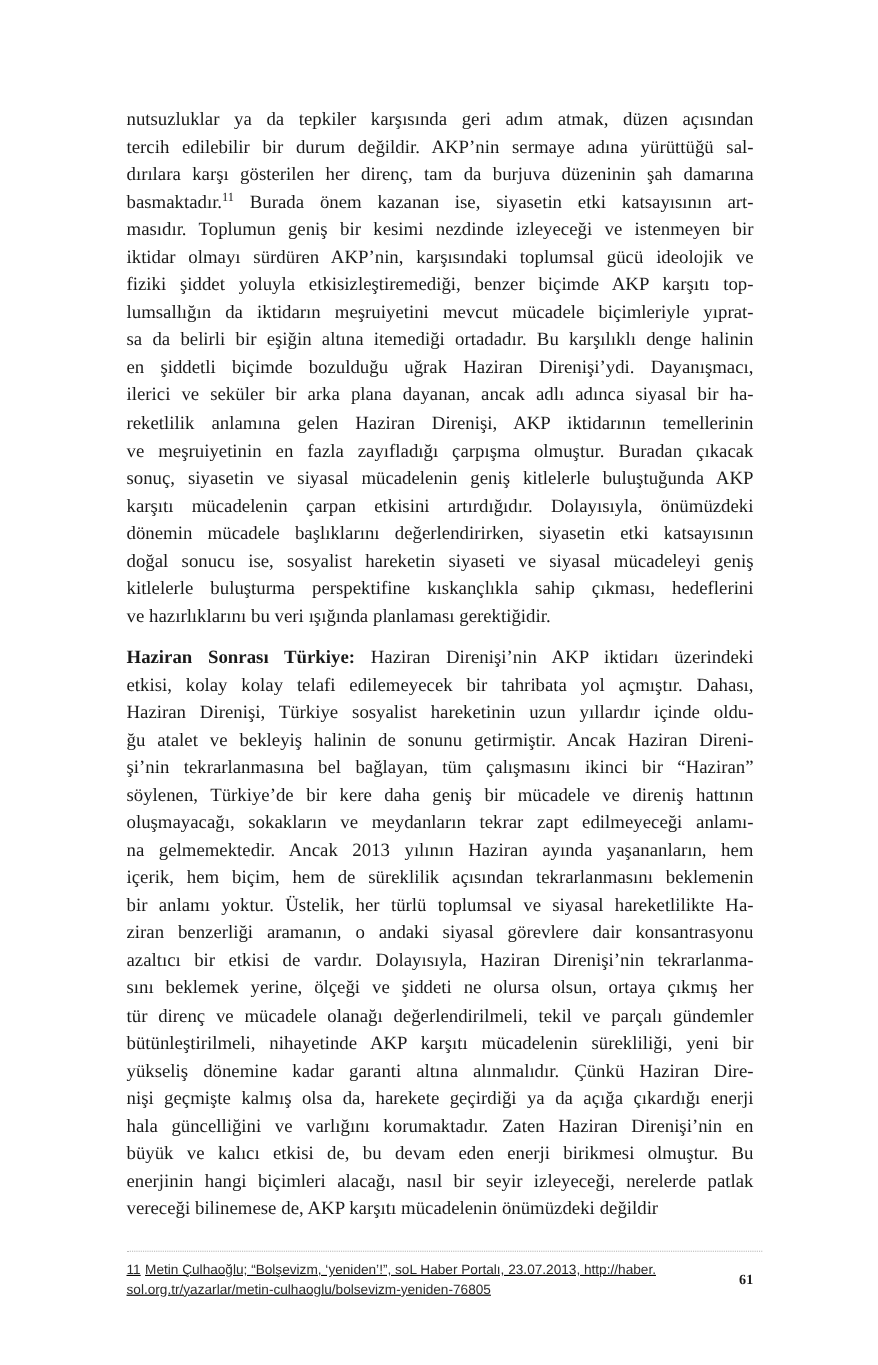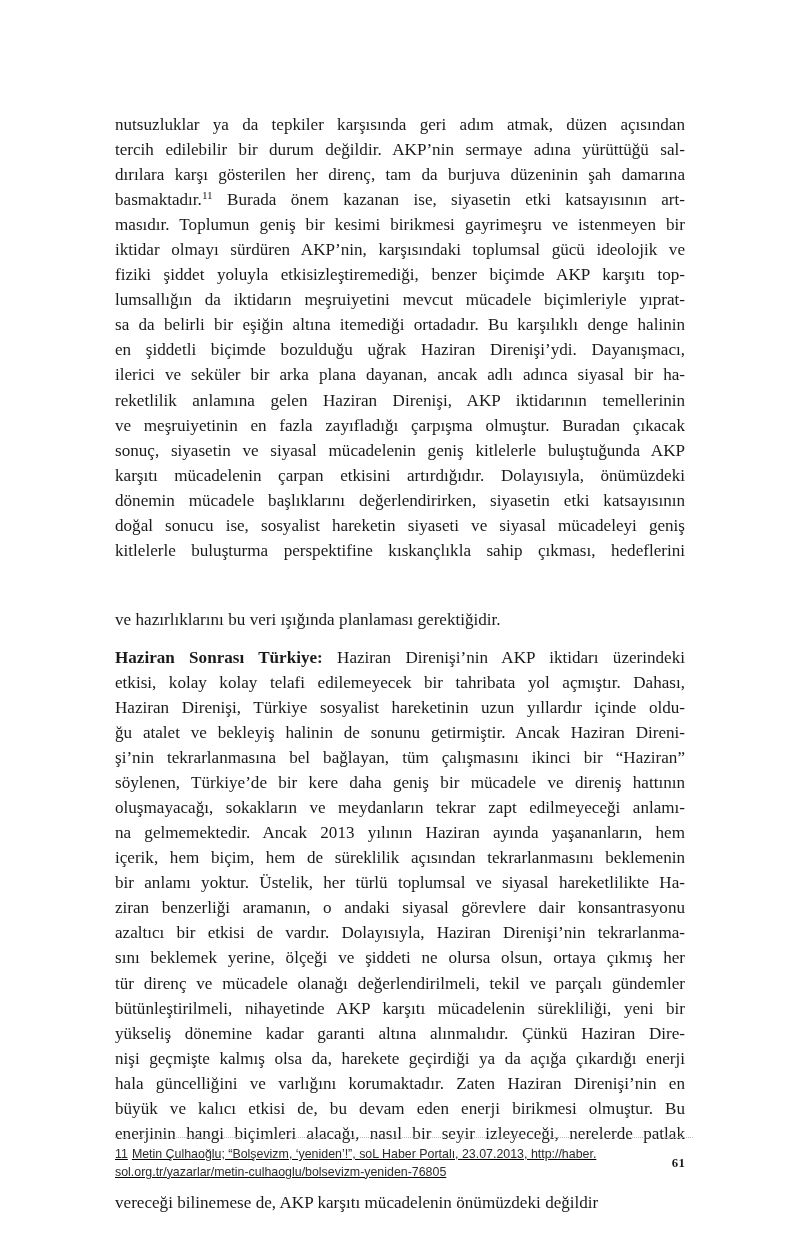--- a/index.html
+++ b/index.html
@@ -11,21 +11,21 @@
     position: relative;
     width: 798px;
     height: 1241px;
     background: #ffffff;
     overflow: hidden;
     box-sizing: border-box;
   }
   .text-block {
     position: absolute;
     left: 115px;
-    top: 112px;
+    top: 96px;
     width: 570px;
   }
   .body-par {
     font-family: "Liberation Serif", "DejaVu Serif", serif;
     font-size: 17.1px;
     line-height: 25.05px;
     color: #1a1a1a;
     text-align: justify;
     margin: 0;
     -webkit-hyphens: none;
@@ -46,21 +46,20 @@
   }
   
   .ln {
     display: block;
     text-align: justify;
     text-align-last: justify;
     white-space: pre-wrap;
   }
   .ln.last {
     text-align-last: left;
-    margin-top: 44px;
   }
 
   .footnote-zone {
     position: absolute;
     left: 115px;
     top: 1137px;
     width: 578px;
     text-decoration: underline;
   }
   .fn-rule {
@@ -95,21 +94,21 @@
 <body>
 
 <div class="page">
 
   <div class="text-block">
     <p class="body-par" id="par1">
         <span class="ln">nutsuzluklar ya da tepkiler karşısında geri adım atmak, düzen açısından</span>
         <span class="ln">tercih edilebilir bir durum değildir. AKP’nin sermaye adına yürüttüğü sal-</span>
         <span class="ln">dırılara karşı gösterilen her direnç, tam da burjuva düzeninin şah damarına</span>
         <span class="ln">basmaktadır.<sup class="fn-ref">11</sup> Burada önem kazanan ise, siyasetin etki katsayısının art-</span>
-        <span class="ln">masıdır. Toplumun geniş bir kesimi birikmesi gayrimeşru ve istenmeyen bir</span>
+        <span class="ln">masıdır. Toplumun geniş bir kesimi nezdinde izleyeceği ve istenmeyen bir</span>
         <span class="ln">iktidar olmayı sürdüren AKP’nin, karşısındaki toplumsal gücü ideolojik ve</span>
         <span class="ln">fiziki şiddet yoluyla etkisizleştiremediği, benzer biçimde AKP karşıtı top-</span>
         <span class="ln">lumsallığın da iktidarın meşruiyetini mevcut mücadele biçimleriyle yıprat-</span>
         <span class="ln">sa da belirli bir eşiğin altına itemediği ortadadır. Bu karşılıklı denge halinin</span>
         <span class="ln">en şiddetli biçimde bozulduğu uğrak Haziran Direnişi’ydi. Dayanışmacı,</span>
         <span class="ln">ilerici ve seküler bir arka plana dayanan, ancak adlı adınca siyasal bir ha-</span>
         <span class="ln">reketlilik anlamına gelen Haziran Direnişi, AKP iktidarının temellerinin</span>
         <span class="ln">ve meşruiyetinin en fazla zayıfladığı çarpışma olmuştur. Buradan çıkacak</span>
         <span class="ln">sonuç, siyasetin ve siyasal mücadelenin geniş kitlelerle buluştuğunda AKP</span>
         <span class="ln">karşıtı mücadelenin çarpan etkisini artırdığıdır. Dolayısıyla, önümüzdeki</span>

